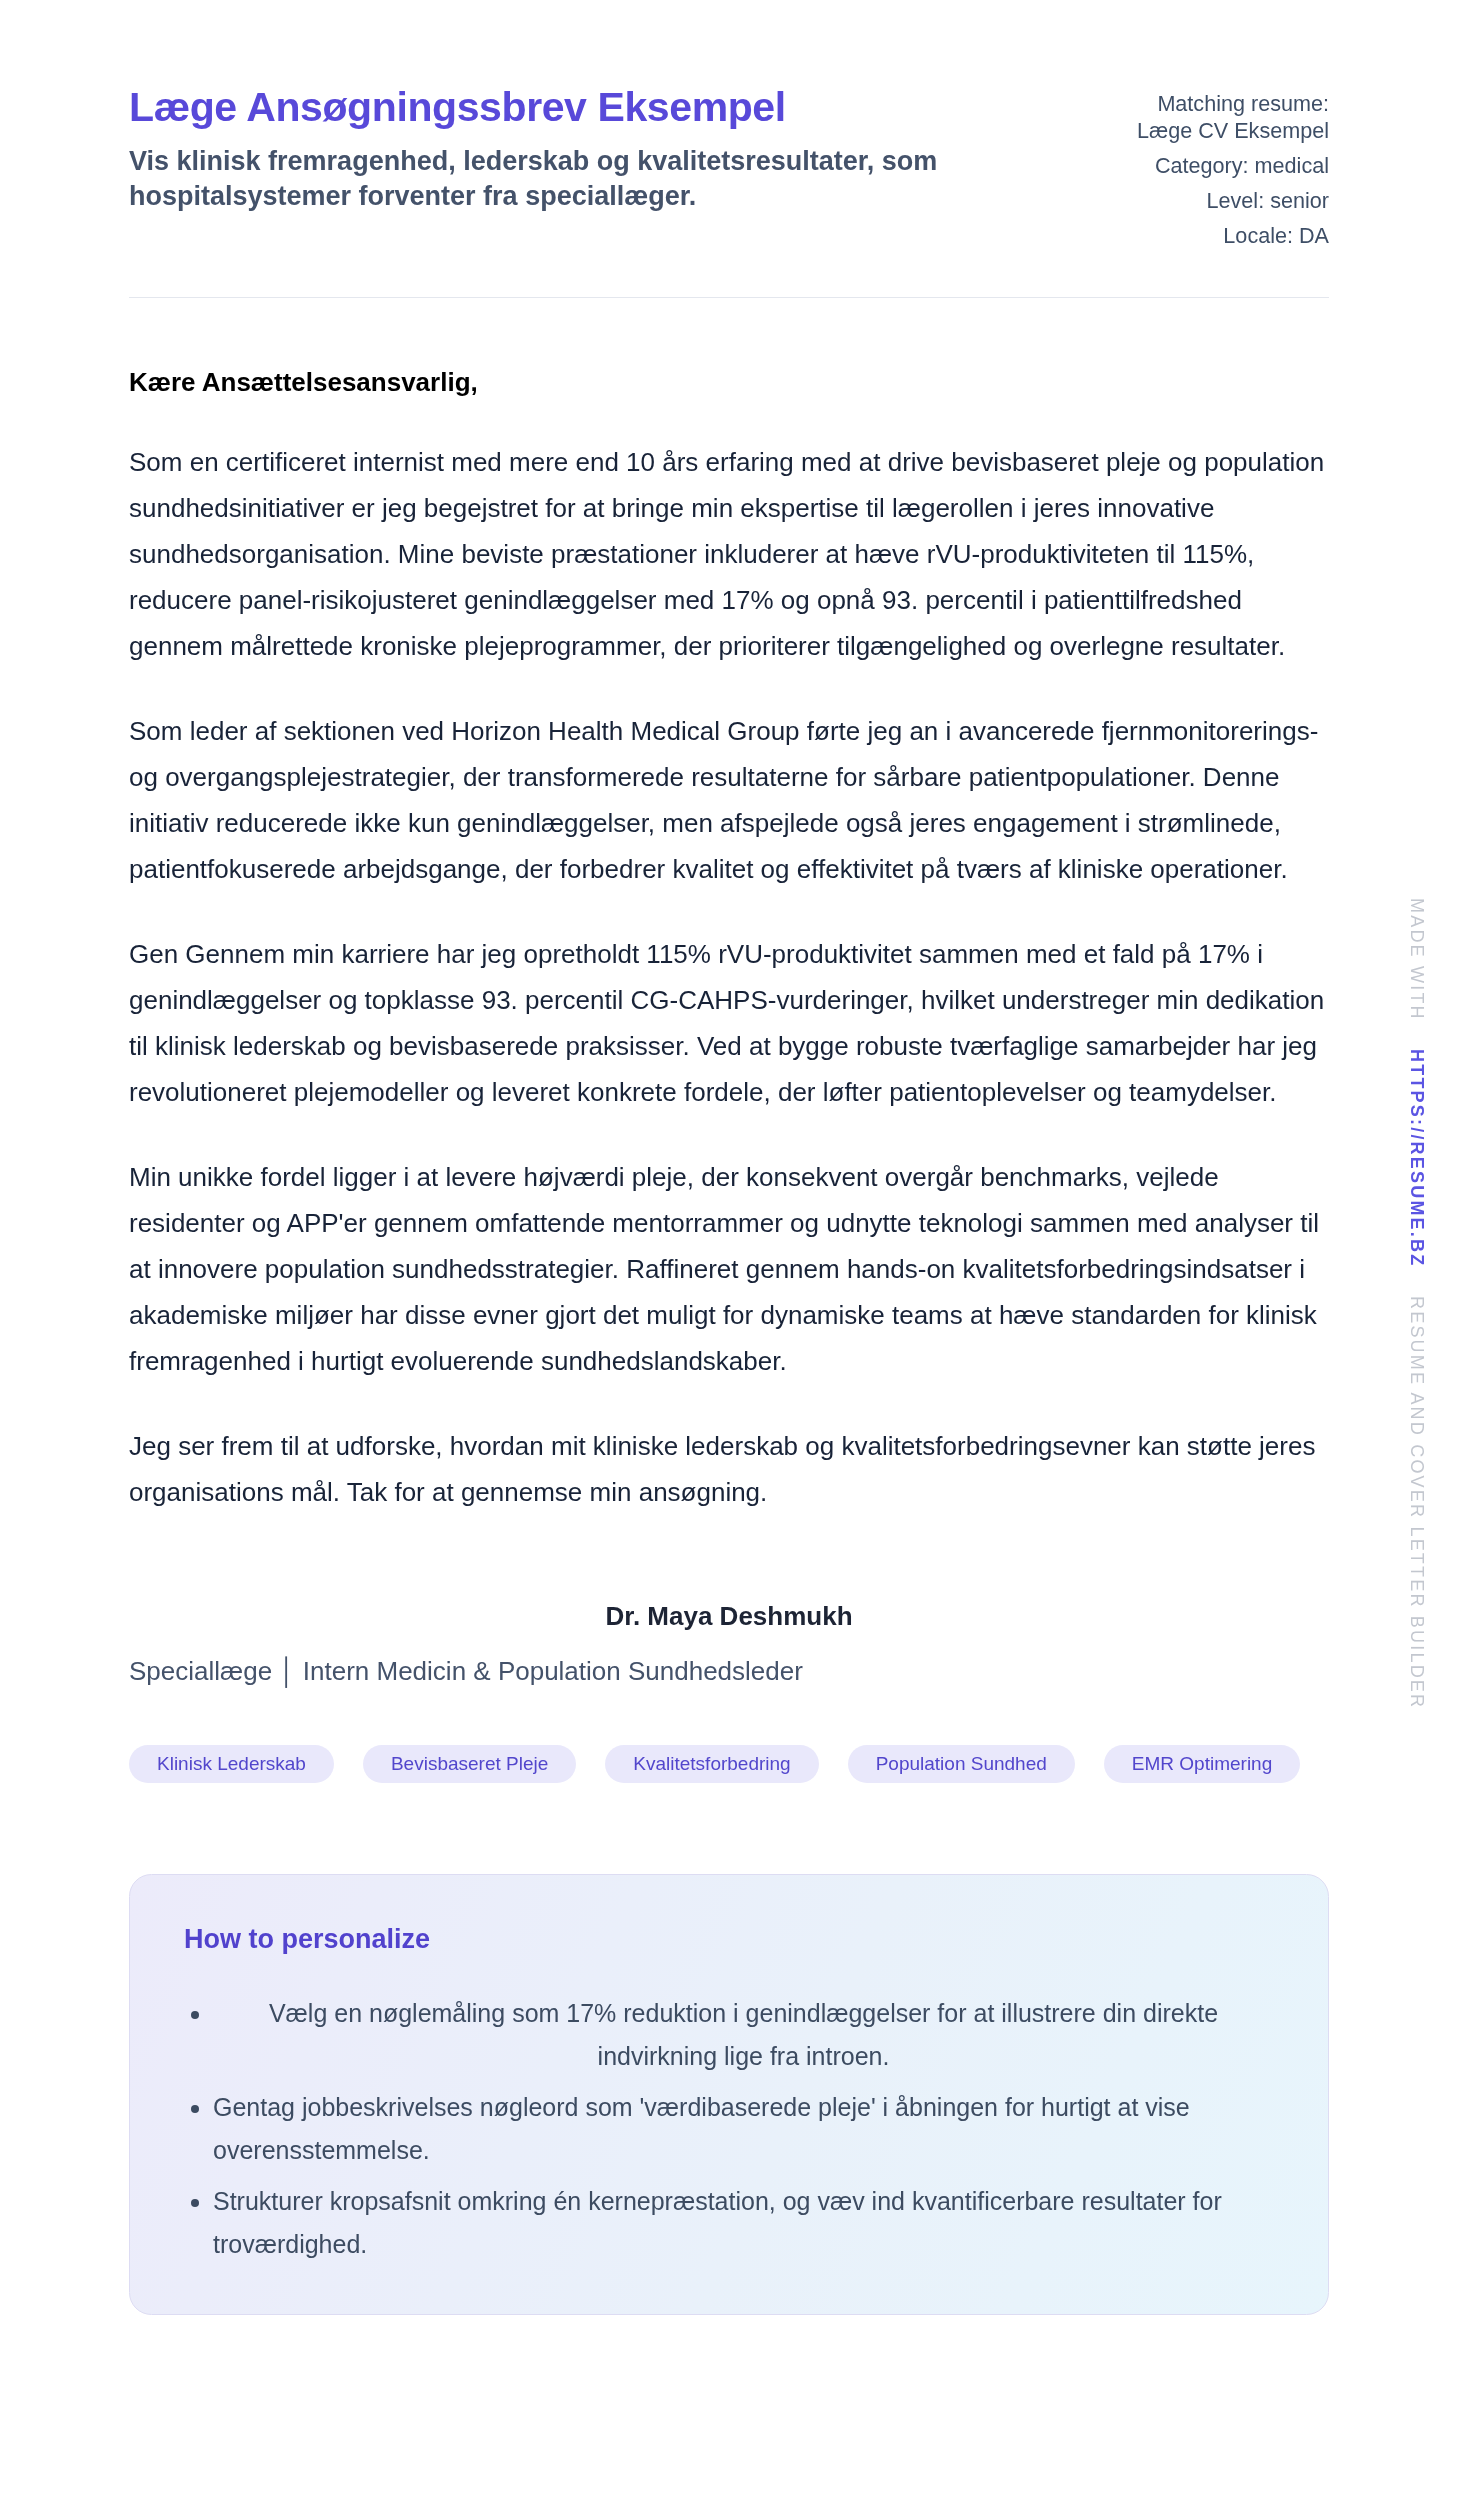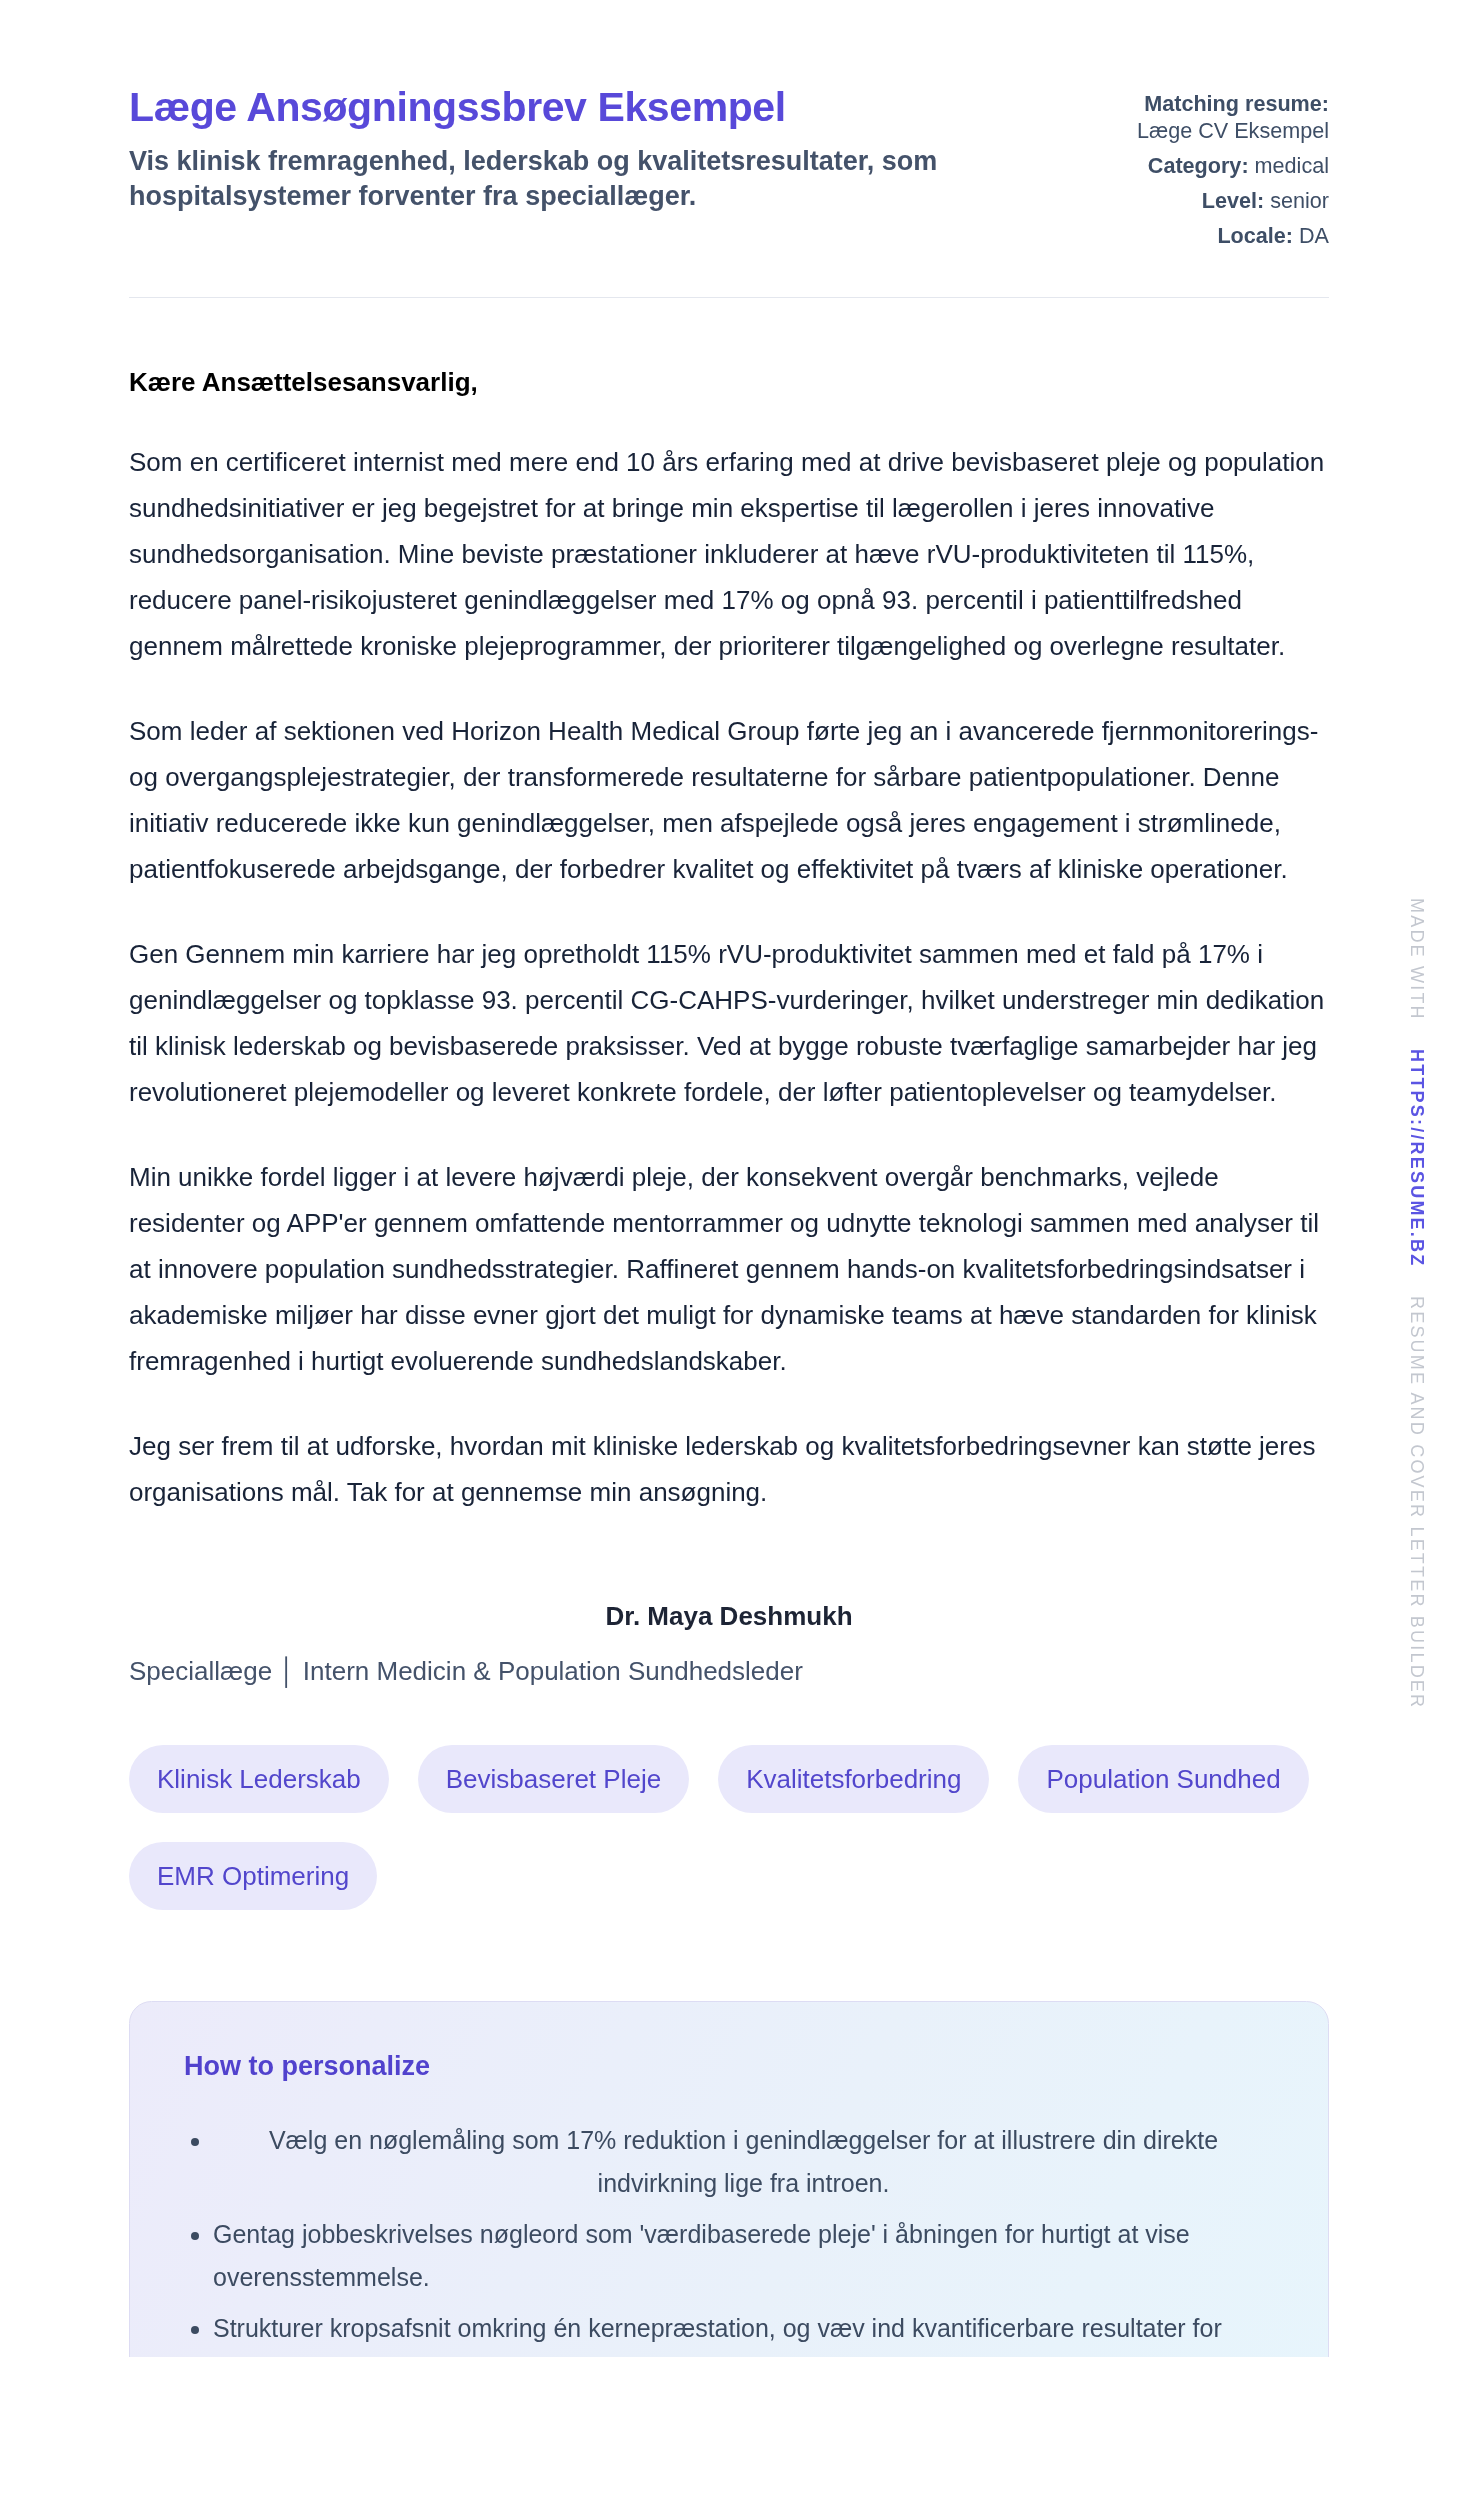--- a/index.html
+++ b/index.html
@@ -42,21 +42,21 @@
   }
   .meta {
     text-align: right;
     font-size: 21.6px;
     color: #3e4e66;
     line-height: 27px;
     padding-top: 5.2px;
     flex-shrink: 0;
     min-width: 285px;
   }
-  .meta .b { font-weight: 700; text-align: center; }
+  .meta .b { font-weight: 400; text-align: center; }
   .meta .group { margin-top: 7.8px; }
   
   .divider {
     border: none;
     border-top: 1.7px solid #e4e7ee;
     margin: 48px 0 0 0;
   }
   
   .letter { margin-top: 66px; }
   .greeting {
@@ -91,23 +91,23 @@
   .tags {
     margin-top: 56px;
     display: flex;
     flex-wrap: wrap;
     gap: 29px;
   }
   .tag {
     display: inline-block;
     background: #e9e8fb;
     color: #5246cc;
-    font-size: 26px;
+    font-size: 19px;
     font-weight: 500;
-    padding: 23px 28px;
+    padding: 8px 28px;
     border-radius: 862px;
     line-height: 22.4px;
     cursor: pointer;
   }
   
   .personalize-box {
     margin-top: 91px;
     border: 1.7px solid #dddcf3;
     border-radius: 22.4px;
     background: linear-gradient(115deg, #ecebfa 0%, #e9f1fa 55%, #e7f5fc 100%);

